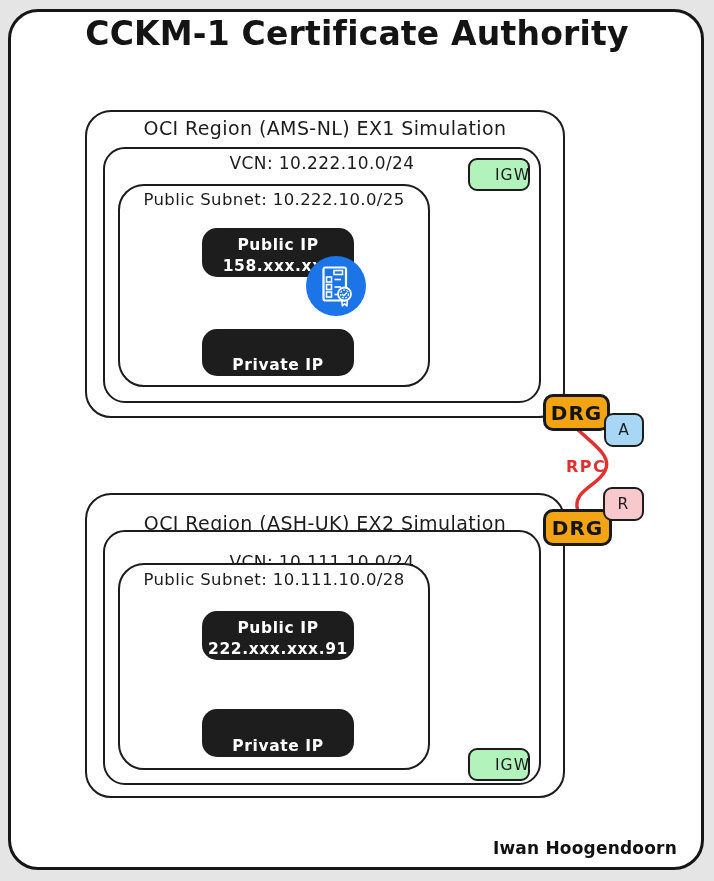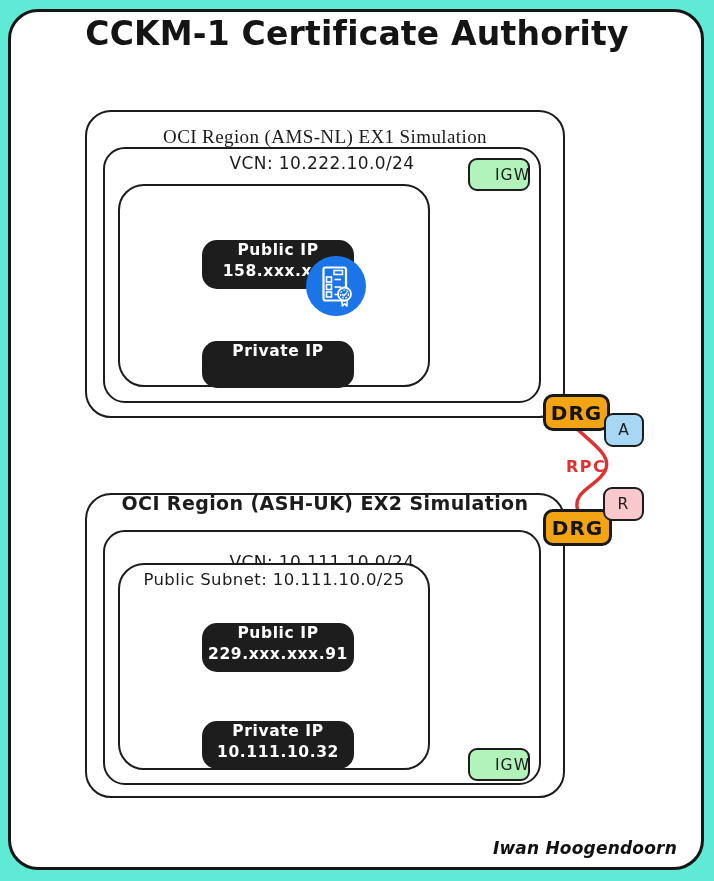--- a/index.html
+++ b/index.html
@@ -1,81 +1,82 @@
 <!DOCTYPE html>
 <html><head>
 <meta charset="utf-8">
 <style>
   html,body{margin:0;padding:0;background:#fff;}
   .canvas{
-    position:relative;width:714px;height:881px;background:#5eead4;overflow:hidden;
+    position:relative;width:714px;height:881px;background:#e5e5e5;overflow:hidden;
     font-family:"DejaVu Sans",sans-serif;color:#1c1c1c;
   }
   .abs{position:absolute;box-sizing:border-box;}
   .frame{border:3.5px solid #161616;border-radius:30px;background:#fff;}
   .box{border:2.5px solid #1c1c1c;background:#fff;}
   .lbl{text-align:center;letter-spacing:.4px;white-space:nowrap;}
   .title{
     width:714px;top:14px;left:0;text-align:center;
     font-size:33px;font-weight:800;letter-spacing:.2px;color:#141414;
   }
   .region{border-radius:26px;}
   .vcn{border-radius:22px;}
   .subnet{border-radius:26px;}
   .region-lbl{font-size:19px;}
   .vcn-lbl{font-size:17px;}
   .subnet-lbl{font-size:16.5px;}
   .ipbox{
     background:#1d1d1d;border-radius:15px;color:#fff;
-    display:flex;flex-direction:column;align-items:center;justify-content:flex-start;
-    font-size:15.5px;font-weight:bold;letter-spacing:.6px;line-height:21px;margin-top:12px;
+    display:flex;flex-direction:column;align-items:center;justify-content:flex-end;
+    font-size:15.5px;font-weight:bold;letter-spacing:.6px;line-height:21px;
   }
   .instance{
     background:#A7D7F5;border:2.5px solid #1c1c1c;border-radius:13px;
     display:flex;align-items:center;justify-content:center;
     font-size:17px;letter-spacing:.6px;
   }
   .badge{
     border:2.5px solid #1c1c1c;border-radius:9px;
     display:flex;align-items:center;justify-content:center;
     font-size:15.5px;letter-spacing:1px;
   }
   .igw{background:#B2F2BB;padding-left:27px;}
   .drg{
     background:#F2A413;border:3px solid #191919;border-radius:10px;
     display:flex;align-items:center;justify-content:center;
     font-size:20px;font-weight:bold;letter-spacing:1px;color:#141414;
   }
   .mini{background:#A7D7F5;}
   .mini-r{background:#F8C8CD;}
   .rpc-lbl{color:#E03131;font-size:16px;font-weight:bold;letter-spacing:1.5px;}
-  .author{font-size:17px;font-weight:bold;color:#111;letter-spacing:.2px;font-style:italic;}
+  .author{font-size:17px;font-weight:bold;color:#111;letter-spacing:.2px;}
   .cert-icon{border-radius:50%;}
   svg{display:block;}
   .overlay{pointer-events:none;}
 </style>
 </head>
 <body>
 
 <div class="canvas">
 
   <div class="abs frame" style="left:8px;top:9px;width:696px;height:861px;"></div>
   <div class="abs lbl title">CCKM-1 Certificate Authority</div>
 
   <div class="abs box region" style="left:85px;top:110px;width:480px;height:308px;"></div>
-  <div class="abs lbl region-lbl" style="left:85px;top:126px;width:480px;font-family:Liberation Serif, serif;">OCI Region (AMS-NL) EX1 Simulation</div>
+  <div class="abs lbl region-lbl" style="left:85px;top:117px;width:480px;">OCI Region (AMS-NL) EX1 Simulation</div>
 
   <div class="abs box vcn" style="left:103px;top:147px;width:438px;height:256px;"></div>
   <div class="abs lbl vcn-lbl" style="left:103px;top:153px;width:438px;">VCN: 10.222.10.0/24</div>
 
   <div class="abs badge igw" style="left:468px;top:158px;width:62px;height:33px;">
     <span>IGW</span>
   </div>
 
   <div class="abs box subnet" style="left:118px;top:184px;width:312px;height:203px;"></div>
+  <div class="abs lbl subnet-lbl" style="left:118px;top:190px;width:312px;">Public Subnet: 10.222.10.0/25</div>
 
   <div class="abs ipbox" style="left:202px;top:228px;width:152px;height:49px;">
     <span>Public IP</span>
     <span>158.xxx.xxx</span>
   </div>
 
 
   <div class="abs ipbox" style="left:202px;top:329px;width:152px;height:47px;">
     <span>Private IP</span>
   </div>
@@ -92,37 +93,36 @@
       <rect x="20.5" y="36" width="5" height="5" fill="none" stroke="#fff" stroke-width="1.6"></rect>
       <line x1="28.5" y1="38.5" x2="33" y2="38.5" stroke="#fff" stroke-width="1.6"></line>
       <circle cx="38.5" cy="38" r="6.5" fill="#1B74E8" stroke="#fff" stroke-width="1.8"></circle>
       <circle cx="38.5" cy="38" r="4" fill="none" stroke="#fff" stroke-width="1.2" stroke-dasharray="2 1.4"></circle>
       <path d="M36 38 l1.8 1.8 l3.2-3.4" fill="none" stroke="#fff" stroke-width="1.4"></path>
       <path d="M35.8 43.5 L36.3 50 L38.6 47.8 L40.9 50 L41.3 43.5" fill="none" stroke="#fff" stroke-width="1.6" stroke-linejoin="round"></path>
     </svg>
   </div>
 
   <div class="abs box region" style="left:85px;top:493px;width:480px;height:305px;"></div>
-  <div class="abs lbl region-lbl" style="left:85px;top:492px;width:480px;font-weight:bold;">OCI Region (ASH-UK) EX2 Simulation</div>
+  <div class="abs lbl region-lbl" style="left:85px;top:512px;width:480px;">OCI Region (ASH-UK) EX2 Simulation</div>
 
   <div class="abs box vcn" style="left:103px;top:530px;width:438px;height:255px;"></div>
   <div class="abs lbl vcn-lbl" style="left:103px;top:552px;width:438px;">VCN: 10.111.10.0/24</div>
 
   <div class="abs box subnet" style="left:118px;top:563px;width:312px;height:207px;"></div>
-  <div class="abs lbl subnet-lbl" style="left:118px;top:570px;width:312px;">Public Subnet: 10.111.10.0/25</div>
+  <div class="abs lbl subnet-lbl" style="left:118px;top:570px;width:312px;">Public Subnet: 10.111.10.0/28</div>
 
   <div class="abs ipbox" style="left:202px;top:611px;width:152px;height:49px;">
     <span>Public IP</span>
-    <span>229.xxx.xxx.91</span>
+    <span>222.xxx.xxx.91</span>
   </div>
 
 
   <div class="abs ipbox" style="left:202px;top:709px;width:152px;height:48px;">
     <span>Private IP</span>
-    <span>10.111.10.32</span>
   </div>
 
   <div class="abs badge igw" style="left:468px;top:748px;width:62px;height:33px;">
     <span>IGW</span>
   </div>
 
   <svg class="abs overlay" style="left:0;top:0;" width="714" height="881" viewBox="0 0 714 881">
     <path d="M577,429 C597,447 612,457 605,471 C598,486 571,491 578,511" fill="none" stroke="#E03131" stroke-width="3.4" stroke-linecap="round"></path>
   </svg>
   <div class="abs lbl rpc-lbl" style="left:566px;top:457px;">RPC</div>

